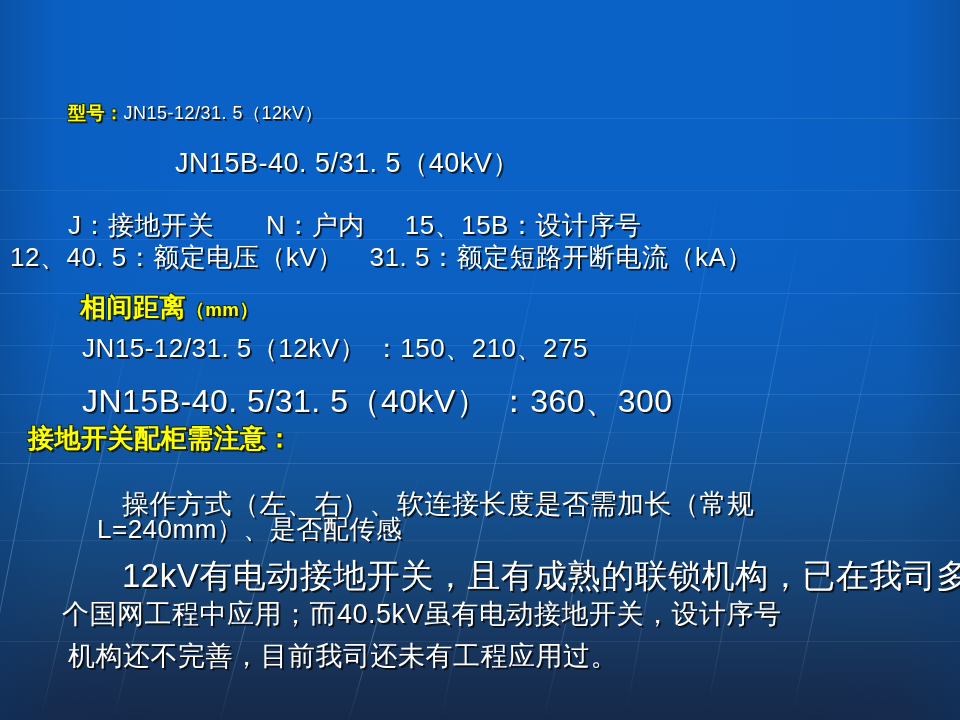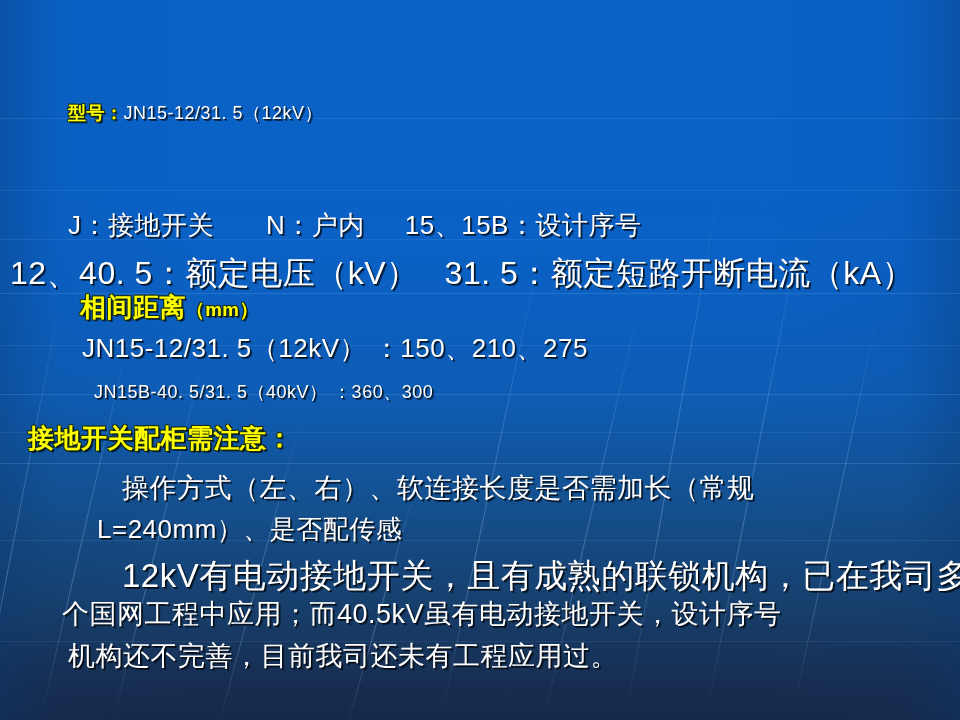--- a/index.html
+++ b/index.html
@@ -131,39 +131,40 @@
     <div class="streak" style="left:880px; top:300px; height:420px; transform:rotate(12deg);"></div>
   </div>
 
   <div id="content">
 
 
     <div class="line" style="left:68px; top:101px; font-size:18px;">
       <span class="yellow">型号：</span><span>JN15-12/31. 5（12kV）</span>
     </div>
 
+    <div class="line" style="left:175px; top:145px; font-size:27px;">JN15B-40. 5/31. 5（40kV）</div>
 
     <div class="line" style="left:68px; top:208px; font-size:26px;">
       <span>J：接地开关</span><span style="display:inline-block;width:52px"></span><span>N：户内</span><span style="display:inline-block;width:40px"></span><span>15、15B：设计序号</span>
     </div>
 
-    <div class="line" style="left:10px; top:252px; font-size:32px;">
+    <div class="line" style="left:10px; top:240px; font-size:26px;">
       <span>12、40. 5：额定电压（kV）</span><span style="display:inline-block;width:26px"></span><span>31. 5：额定短路开断电流（kA）</span>
     </div>
 
     <div class="line yellow" style="left:80px; top:290px; font-size:26px;">
       <span>相间距离</span><span class="sm">（mm）</span>
     </div>
 
     <div class="line" style="left:82px; top:331px; font-size:26px;">JN15-12/31. 5（12kV）  ：150、210、275</div>
-    <div class="line" style="left:82px; top:380px; font-size:18px;margin-left:12px;">JN15B-40. 5/31. 5（40kV）  ：360、300</div>
+    <div class="line" style="left:82px; top:380px; font-size:32px;">JN15B-40. 5/31. 5（40kV）  ：360、300</div>
 
     <div class="line yellow" style="left:28px; top:421px; font-size:26px;">接地开关配柜需注意：</div>
 
-    <div class="line" style="left:122px; top:470px; font-size:27px;">操作方式（左、右）、软连接长度是否需加长（常规</div>
+    <div class="line" style="left:122px; top:486px; font-size:27px;">操作方式（左、右）、软连接长度是否需加长（常规</div>
     <div class="line" style="left:62px; top:512px; font-size:26px;margin-left:35px;">L=240mm）、是否配传感</div>
 
     <div class="line" style="left:122px; top:554px; font-size:33px;">12kV有电动接地开关，且有成熟的联锁机构，已在我司多</div>
     <div class="line" style="left:62px; top:596px; font-size:27px;">个国网工程中应用；而40.5kV虽有电动接地开关，设计序号</div>
     <div class="line" style="left:68px; top:638px; font-size:27px;">机构还不完善，目前我司还未有工程应用过。</div>
 
   </div>
 </div>
 
 </body></html>

